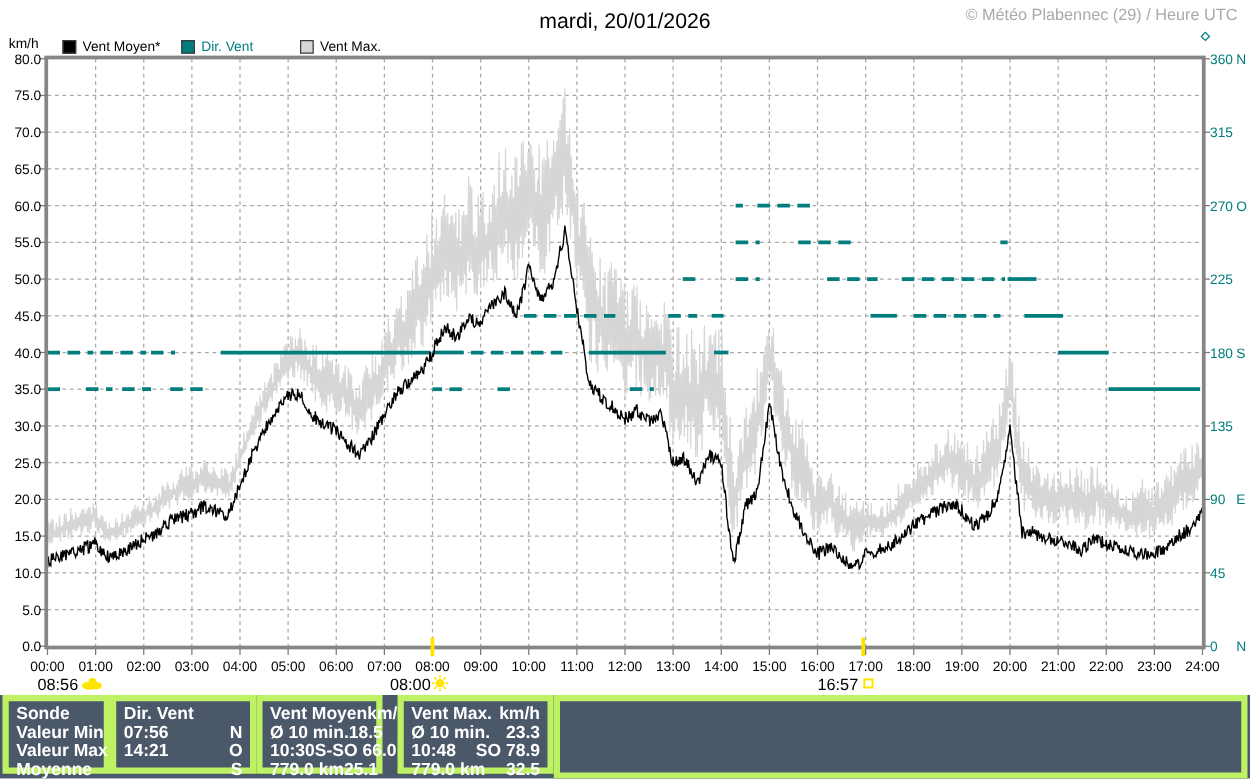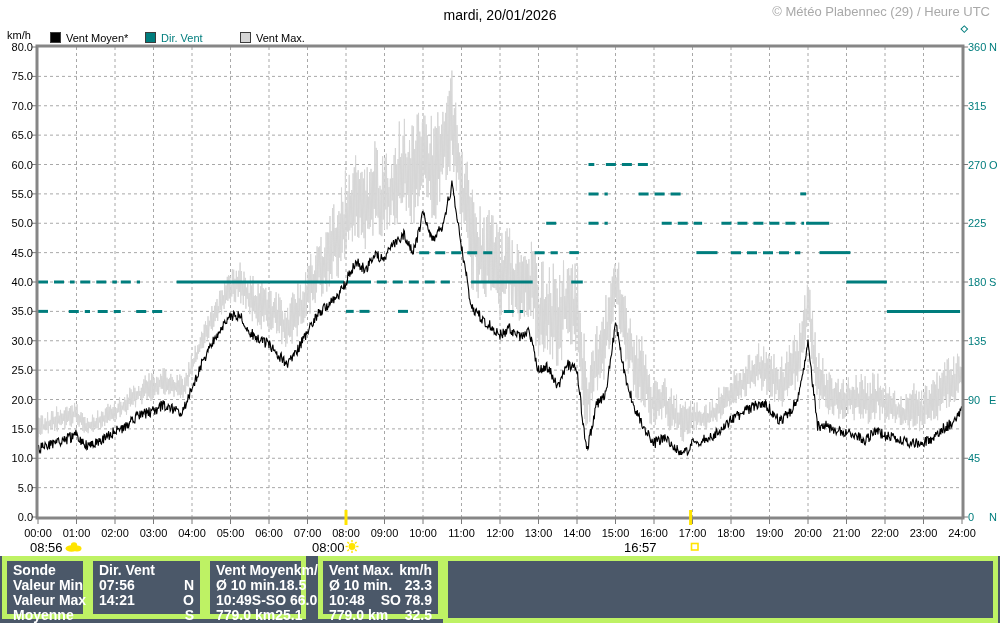--- a/index.html
+++ b/index.html
@@ -1,18 +1,18 @@
 <!DOCTYPE html>
 <html><head>
 <meta charset="utf-8">
 <style>
   html,body{margin:0;padding:0;background:#ffffff;}
   .screen{position:relative;width:1000px;height:623px;background:#ffffff;overflow:hidden;
           font-family:"Liberation Sans","DejaVu Sans",sans-serif;}
-  .title{position:absolute;left:0;top:7px;width:1000px;text-align:center;font-size:14px;color:#000;}
+  .title{position:absolute;left:0;top:7px;width:1000px;text-align:center;font-size:17px;color:#000;}
   .copyright{position:absolute;right:10px;top:4px;font-size:13px;color:#a9a9a9;}
   .yunit{position:absolute;left:7px;top:29px;font-size:11px;color:#000;}
   .legend{position:absolute;left:0;top:31px;height:14px;width:1000px;}
   .li{position:absolute;display:flex;align-items:center;height:13px;}
   .sw{display:inline-block;width:9px;height:9px;border:1px solid #3c3c3c;margin-right:5px;}
   .ll{font-size:11px;white-space:nowrap;}
   #chart-svg{position:absolute;left:0;top:0;}
   .sun-label{position:absolute;font-size:13px;color:#000;top:540px;white-space:nowrap;}
   .tbl{position:absolute;left:0;top:556px;width:1000px;height:67px;background:#4b5869;}
   .panel{position:absolute;top:0;height:63px;background:#4b5869;border:5px solid #bef264;
@@ -263,21 +263,21 @@
         <line x1="352.0" y1="542.3" x2="352.0" y2="540.0"></line>
         <line x1="355.0" y1="543.5" x2="356.6" y2="541.9"></line>
         <circle cx="352" cy="546.5" r="3.4" fill="#ffe400" stroke="none"></circle>
       </g>
       <rect x="691.5" y="543.5" width="6.5" height="6.5" fill="#ffffff" stroke="#ffe400" stroke-width="1.6"></rect>
       <rect x="962" y="26.8" width="4.6" height="4.6" fill="#ffffff" stroke="#007d7d" stroke-width="1" transform="rotate(45 964.3 29.1)"></rect>
     </svg>
 
   <div class="sun-label" style="left:30px">08:56</div>
   <div class="sun-label" style="left:312px;width:32px;text-align:right">08:00</div>
-  <div class="sun-label" style="left:624px;width:31px;text-align:left">16:57</div>
+  <div class="sun-label" style="left:654px;width:31px;text-align:left">16:57</div>
 
   <div class="tbl">
     <div class="panel" style="left:2px;width:86px">
       <div class="prow">Sonde</div>
       <div class="prow">Valeur Min</div>
       <div class="prow">Valeur Max</div>
       <div class="prow">Moyenne</div>
     </div>
     <div class="panel" style="left:88px;width:117px">
       <div class="prow">Dir. Vent</div>
@@ -297,21 +297,21 @@
     <div class="panel" style="left:205px;width:101px">
       <div class="prow">
         <span>Vent Moyen</span>
         <span>km/h</span>
       </div>
       <div class="prow">
         <span>Ø 10 min.</span>
         <span>18.5</span>
       </div>
       <div class="prow">
-        <span>10:49</span>
+        <span>10:30</span>
         <span>S-SO 66.0</span>
       </div>
       <div class="prow">
         <span>779.0 km</span>
         <span>25.1</span>
       </div>
     </div>
     <div class="panel" style="left:318px;width:125px">
       <div class="prow">
         <span>Vent Max.</span>

